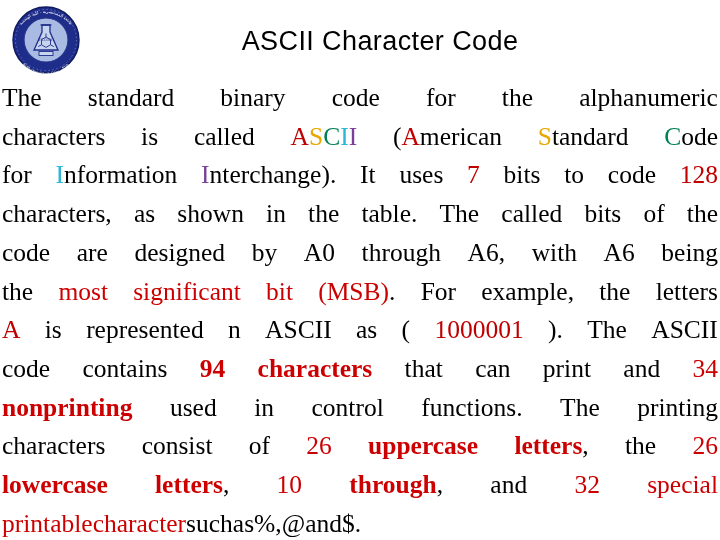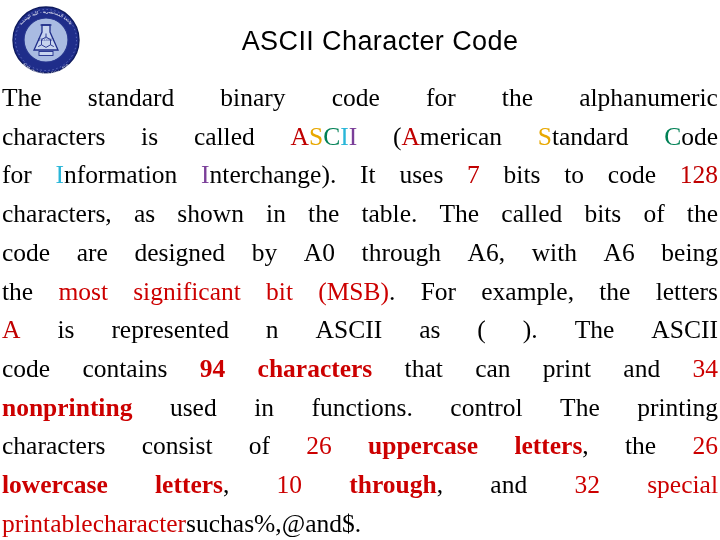--- a/index.html
+++ b/index.html
@@ -120,19 +120,19 @@
 
 <div id="slide-title">ASCII Character Code</div>
 
 <div id="body-text">
     <div class="line just"><span class="w">The</span><span class="w">standard</span><span class="w">binary</span><span class="w">code</span><span class="w">for</span><span class="w">the</span><span class="w">alphanumeric</span></div>
     <div class="line just"><span class="w">characters</span><span class="w">is</span><span class="w">called</span><span class="w"><span class="c-red">A</span><span class="c-gold">S</span><span class="c-green">C</span><span class="c-cyan">I</span><span class="c-purple">I</span></span><span class="w"><span>(</span><span class="c-red">A</span><span>merican</span></span><span class="w"><span class="c-gold">S</span><span>tandard</span></span><span class="w"><span class="c-green">C</span><span>ode</span></span></div>
     <div class="line just"><span class="w">for</span><span class="w"><span class="c-cyan">I</span><span>nformation</span></span><span class="w"><span class="c-purple">I</span><span>nterchange).</span></span><span class="w">It</span><span class="w">uses</span><span class="w c-red">7</span><span class="w">bits</span><span class="w">to</span><span class="w">code</span><span class="w c-red">128</span></div>
     <div class="line just"><span class="w">characters,</span><span class="w">as</span><span class="w">shown</span><span class="w">in</span><span class="w">the</span><span class="w">table.</span><span class="w">The</span><span class="w">called</span><span class="w">bits</span><span class="w">of</span><span class="w">the</span></div>
     <div class="line just"><span class="w">code</span><span class="w">are</span><span class="w">designed</span><span class="w">by</span><span class="w">A0</span><span class="w">through</span><span class="w">A6,</span><span class="w">with</span><span class="w">A6</span><span class="w">being</span></div>
     <div class="line just"><span class="w">the</span><span class="w c-red2">most</span><span class="w c-red2">significant</span><span class="w c-red2">bit</span><span class="w"><span class="c-red2">(MSB)</span><span>.</span></span><span class="w">For</span><span class="w">example,</span><span class="w">the</span><span class="w">letters</span></div>
-    <div class="line just"><span class="w c-red">A</span><span class="w">is</span><span class="w">represented</span><span class="w">n</span><span class="w">ASCII</span><span class="w">as</span><span class="w">(</span><span class="w">).</span><span class="w">The</span><span class="w">ASCII</span></div>
+    <div class="line just"><span class="w c-red">A</span><span class="w">is</span><span class="w">represented</span><span class="w">n</span><span class="w">ASCII</span><span class="w">as</span><span class="w">(</span><span class="w c-red">1000001</span><span class="w">).</span><span class="w">The</span><span class="w">ASCII</span></div>
     <div class="line just"><span class="w">code</span><span class="w">contains</span><span class="w c-red2 bold">94</span><span class="w c-red2 bold">characters</span><span class="w">that</span><span class="w">can</span><span class="w">print</span><span class="w">and</span><span class="w c-red2">34</span></div>
-    <div class="line just"><span class="w c-red2 bold">nonprinting</span><span class="w">used</span><span class="w">in</span><span class="w">functions.</span><span class="w">control</span><span class="w">The</span><span class="w">printing</span></div>
+    <div class="line just"><span class="w c-red2 bold">nonprinting</span><span class="w">used</span><span class="w">in</span><span class="w">control</span><span class="w">functions.</span><span class="w">The</span><span class="w">printing</span></div>
     <div class="line just"><span class="w">characters</span><span class="w">consist</span><span class="w">of</span><span class="w c-red2">26</span><span class="w c-red2 bold">uppercase</span><span class="w"><span class="c-red2 bold">letters</span><span>,</span></span><span class="w">the</span><span class="w c-red2">26</span></div>
     <div class="line just"><span class="w c-red2 bold">lowercase</span><span class="w"><span class="c-red2 bold">letters</span><span>,</span></span><span class="w c-red2">10</span><span class="w"><span class="c-red2 bold">through</span><span>,</span></span><span class="w">and</span><span class="w c-red2">32</span><span class="w c-red2">special</span></div>
     <div class="line last"><span class="w c-red2">printable</span> <span class="w c-red2">character</span> <span class="w">such</span> <span class="w">as</span> <span class="w">%,</span> <span class="w">@</span> <span class="w">and</span> <span class="w">$.</span></div>
   </div>
 
 </body></html>

